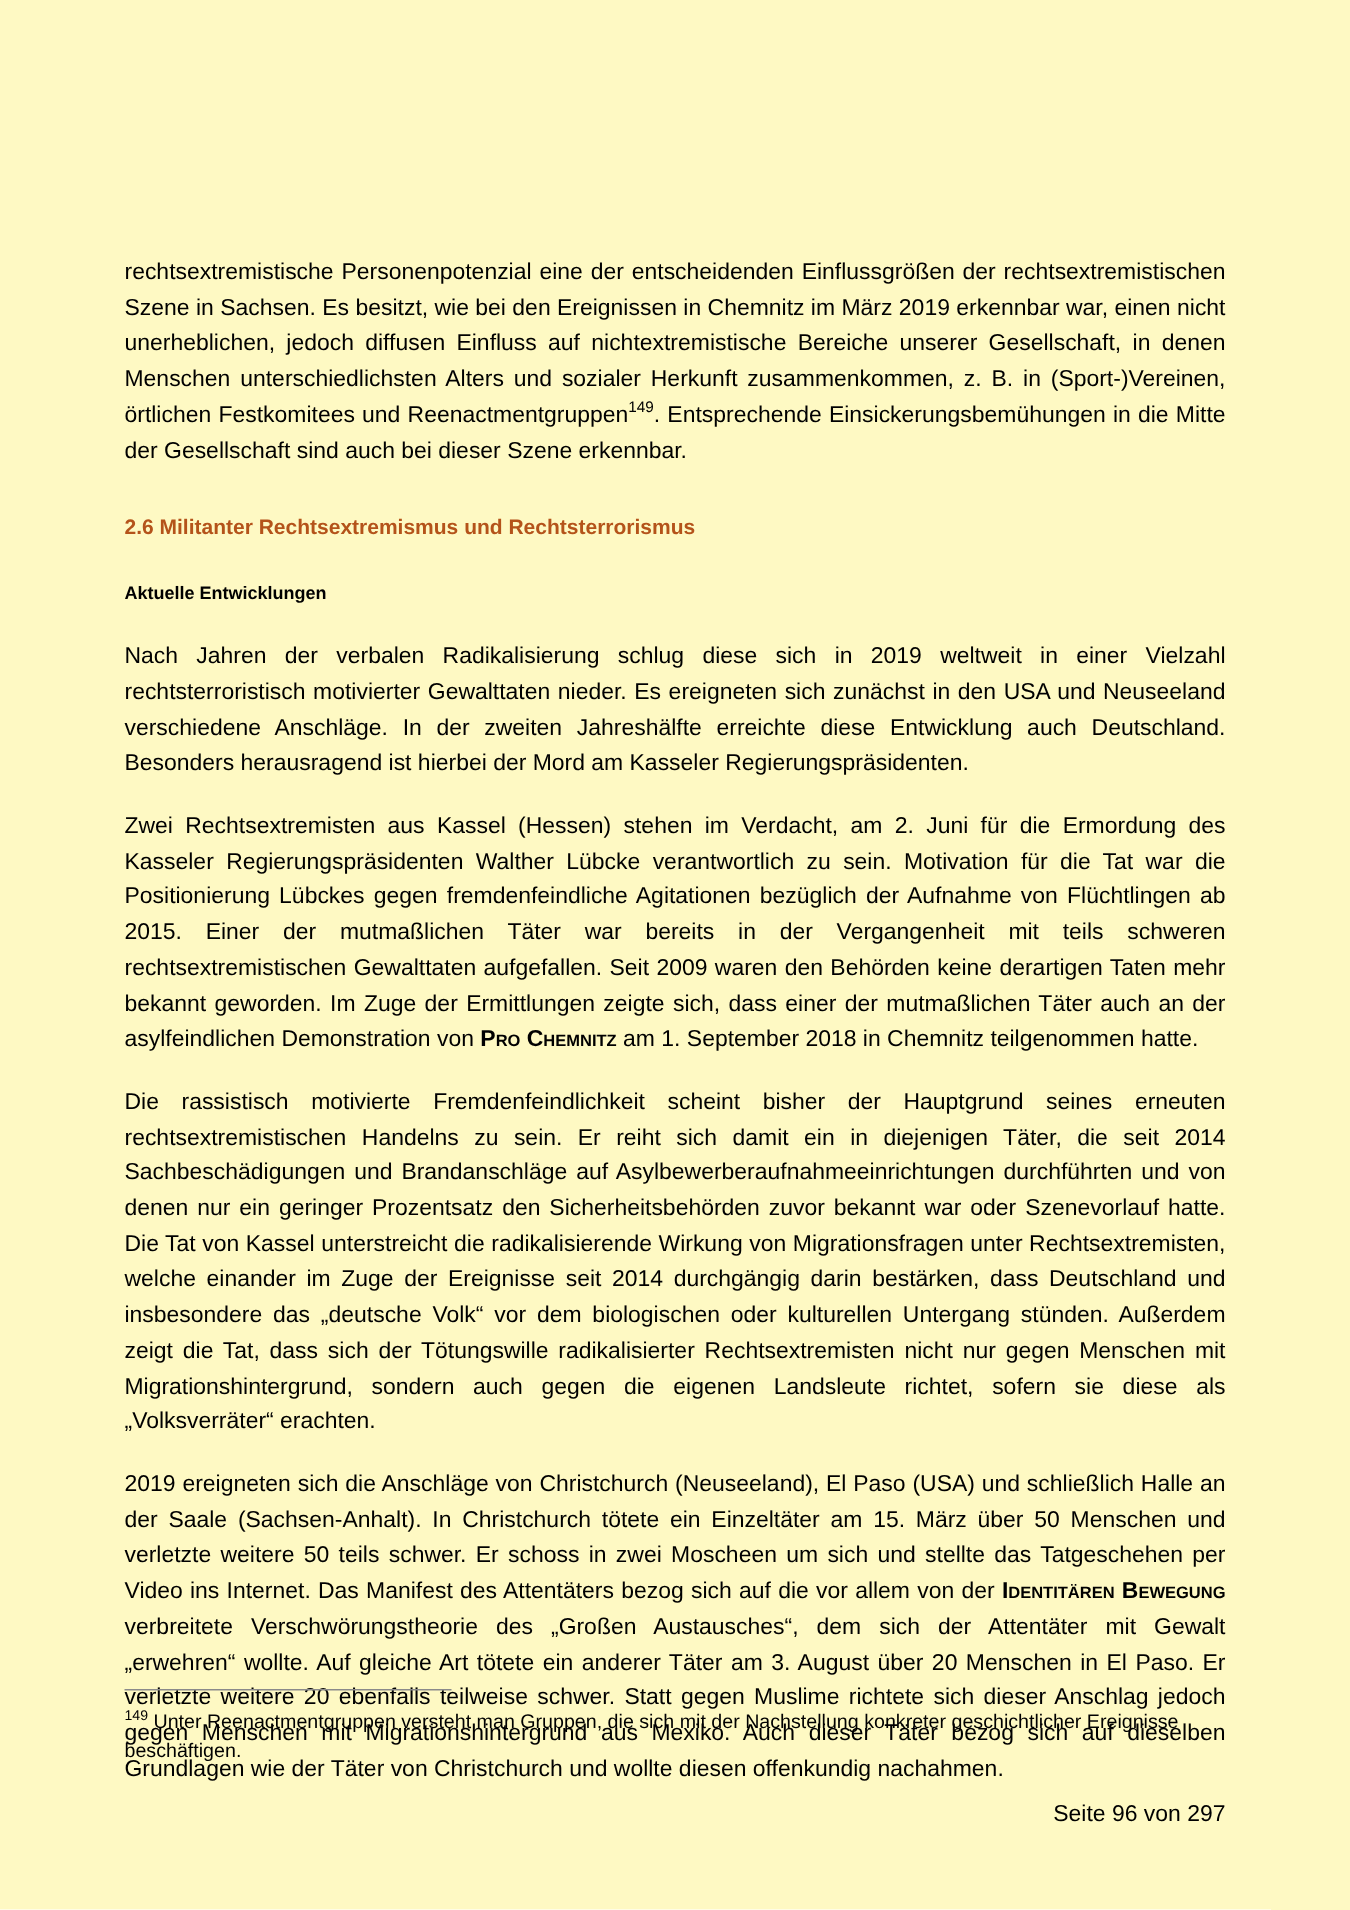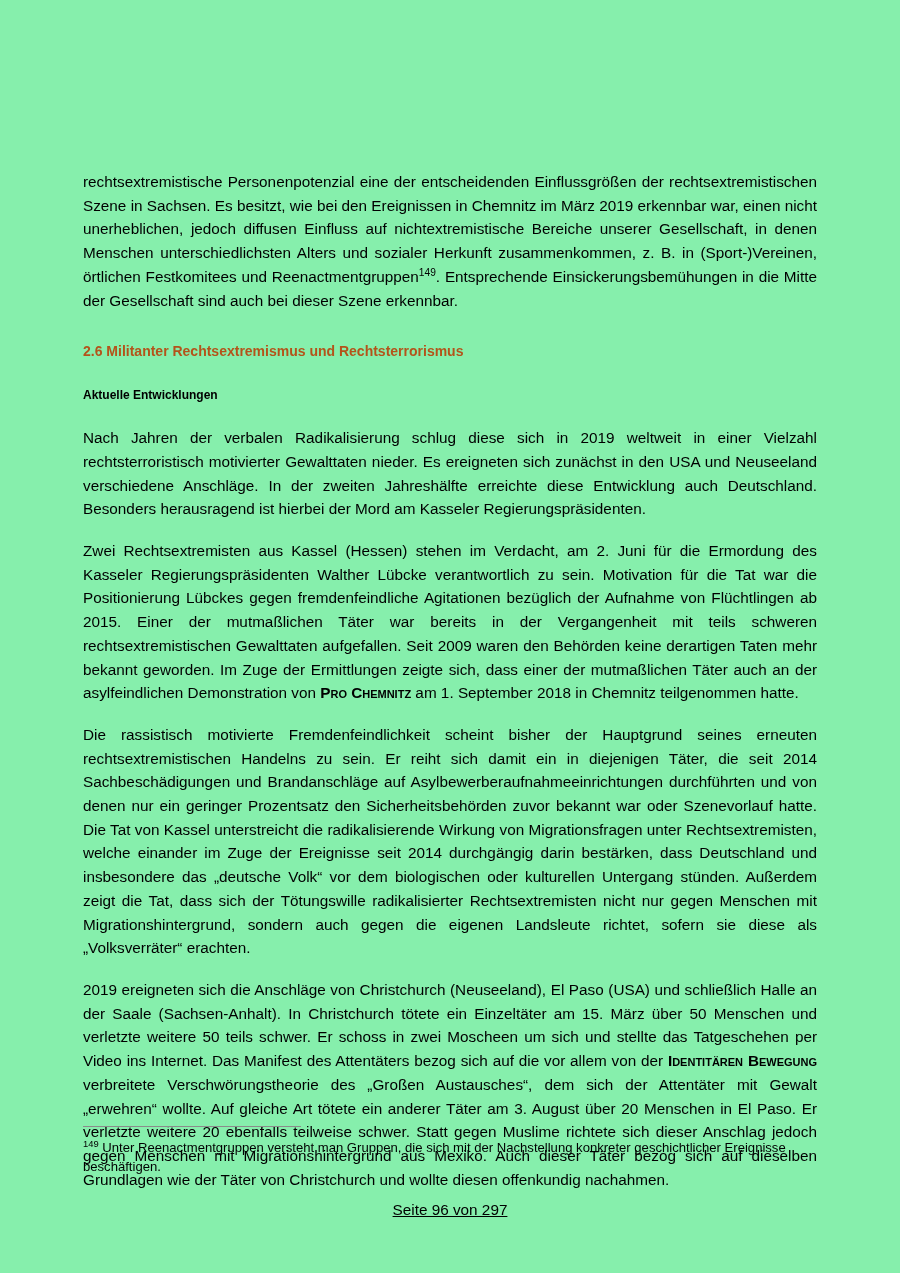--- a/index.html
+++ b/index.html
@@ -7,21 +7,21 @@
     margin: 0;
     padding: 0;
     background: #ffffff;
   }
 
   .page {
     position: relative;
     width: 900px;
     height: 1273px;
     margin: 0 auto;
-    background: #86efac;
+    background: #fef9c3;
     font-family: "Liberation Sans", sans-serif;
     color: #000000;
     overflow: hidden;
   }
 
   .content {
     position: absolute;
     left: 83px;
     top: 170px;
     width: 734px;
@@ -104,23 +104,22 @@
     position: absolute;
     left: 83px;
     top: 1199px;
     width: 734px;
   }
 
   p.page-number {
     margin: 0;
     font-size: 15.3px;
     line-height: 22px;
-    text-align: center;
+    text-align: right;
     color: #000000;
-    text-decoration: underline;
   }
 </style>
 </head>
 <body>
 
 <div class="page">
 
   <div class="content">
 
     <p class="body-text"><span>rechtsextremistische Personenpotenzial eine der entscheidenden Einflussgrößen der rechtsextremistischen Szene in Sachsen. Es besitzt, wie bei den Ereignissen in Chemnitz im März 2019 erkennbar war, einen nicht unerheblichen, jedoch diffusen Einfluss auf nichtextremistische Bereiche unserer Gesellschaft, in denen Menschen unterschiedlichsten Alters und sozialer Herkunft zusammenkommen, z. B. in (Sport-)Vereinen, örtlichen Festkomitees und Reenactmentgruppen</span><sup class="footnote-ref">149</sup><span>. Entsprechende Einsickerungsbemühungen in die Mitte der Gesellschaft sind auch bei dieser Szene erkennbar.</span></p>

